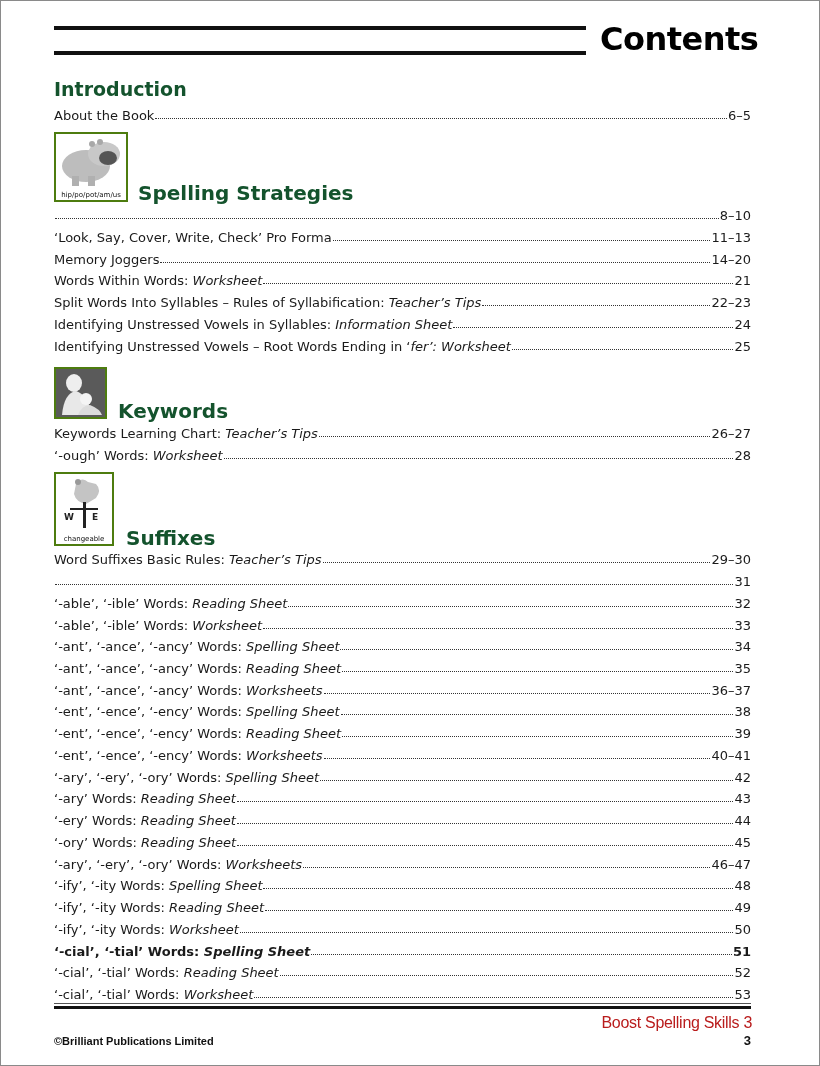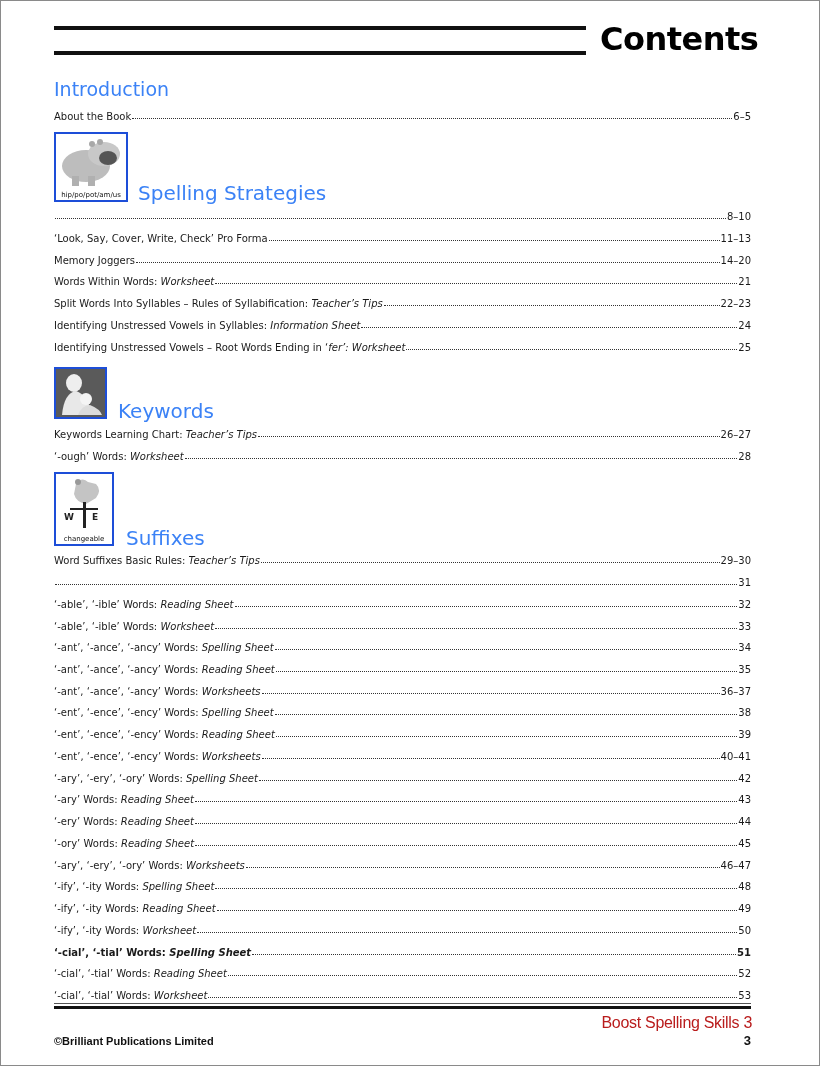--- a/index.html
+++ b/index.html
@@ -5,32 +5,32 @@
     html, body { margin: 0; padding: 0; background: #ffffff; }
     body { width: 820px; height: 1066px; position: relative; overflow: hidden;
            font-family: "DejaVu Sans", sans-serif; color: #1a1a1a; }
     .page-border { position: absolute; left: 0; top: 0; width: 818px; height: 1064px;
                    border: 1px solid #8a8a8a; }
     .hdr-line { position: absolute; left: 54px; width: 532px; height: 4px; background: #111; }
     .hdr-line.l1 { top: 26px; }
     .hdr-line.l2 { top: 51px; }
     .title { position: absolute; left: 600px; top: 20px; font-size: 32px; font-weight: bold;
              letter-spacing: -0.5px; color: #000; }
-    .sec-head { position: absolute; left: 54px; font-size: 19px; font-weight: normal; color: #3b82f6; }
+    .sec-head { position: absolute; left: 54px; font-size: 19px; font-weight: bold; color: #14532d; }
     .sec-head.withicon { left: 118px; font-size: 20px; }
     .sec-head.suffix { left: 126px; }
     .sec-head.kw { left: 118px; }
     .entry { position: absolute; left: 54px; width: 697px; height: 20px; display: flex;
-             align-items: baseline; font-size: 10px; line-height: 20px; white-space: nowrap; }
+             align-items: baseline; font-size: 13px; line-height: 20px; white-space: nowrap; }
     .entry .lbl { flex: 0 0 auto; }
     .entry .lbl i { font-style: italic; }
     .entry .dots { flex: 1 1 auto; border-bottom: 1px dotted #333; margin: 0 1px; height: 14px;
                    transform: translateY(-1px); }
     .entry .pg { flex: 0 0 auto; }
-    .icon-box { position: absolute; left: 54px; border: 2px solid #1d4ed8; background: #fff;
+    .icon-box { position: absolute; left: 54px; border: 2px solid #4d7c0f; background: #fff;
                 box-sizing: border-box; overflow: hidden; }
     .icon-box .cap { position: absolute; bottom: 1px; left: 0; right: 0; text-align: center;
                      font-size: 7px; color: #111; }
     .footer-line-thin { position: absolute; left: 54px; width: 697px; top: 1003px; height: 1px; background:#555; }
     .footer-line-thick { position: absolute; left: 54px; width: 697px; top: 1006px; height: 3px; background:#111; }
     .book-title { position: absolute; right: 68px; top: 1014px; font-size: 16px; color:#b91c1c;
                   font-family: "Liberation Sans", sans-serif; letter-spacing: -0.3px; }
     .pub { position: absolute; left: 54px; top: 1035px; font-size: 11px; font-weight: bold;
            font-family: "Liberation Sans", sans-serif; color:#111; }
     .pagenum { position: absolute; right: 69px; top: 1033px; font-size: 13px; font-weight: bold;

